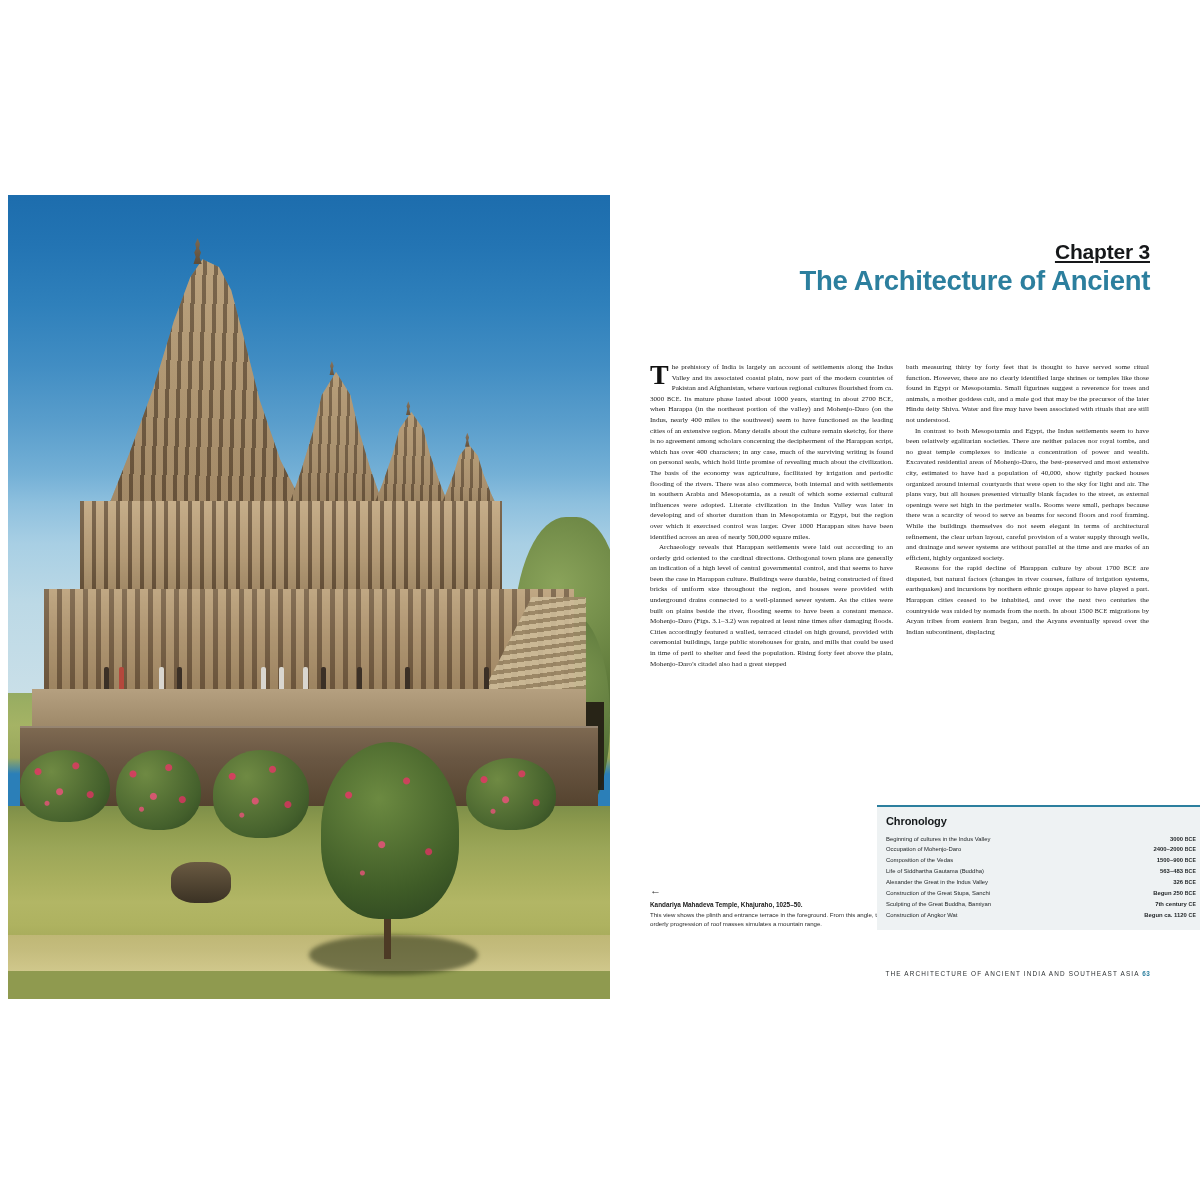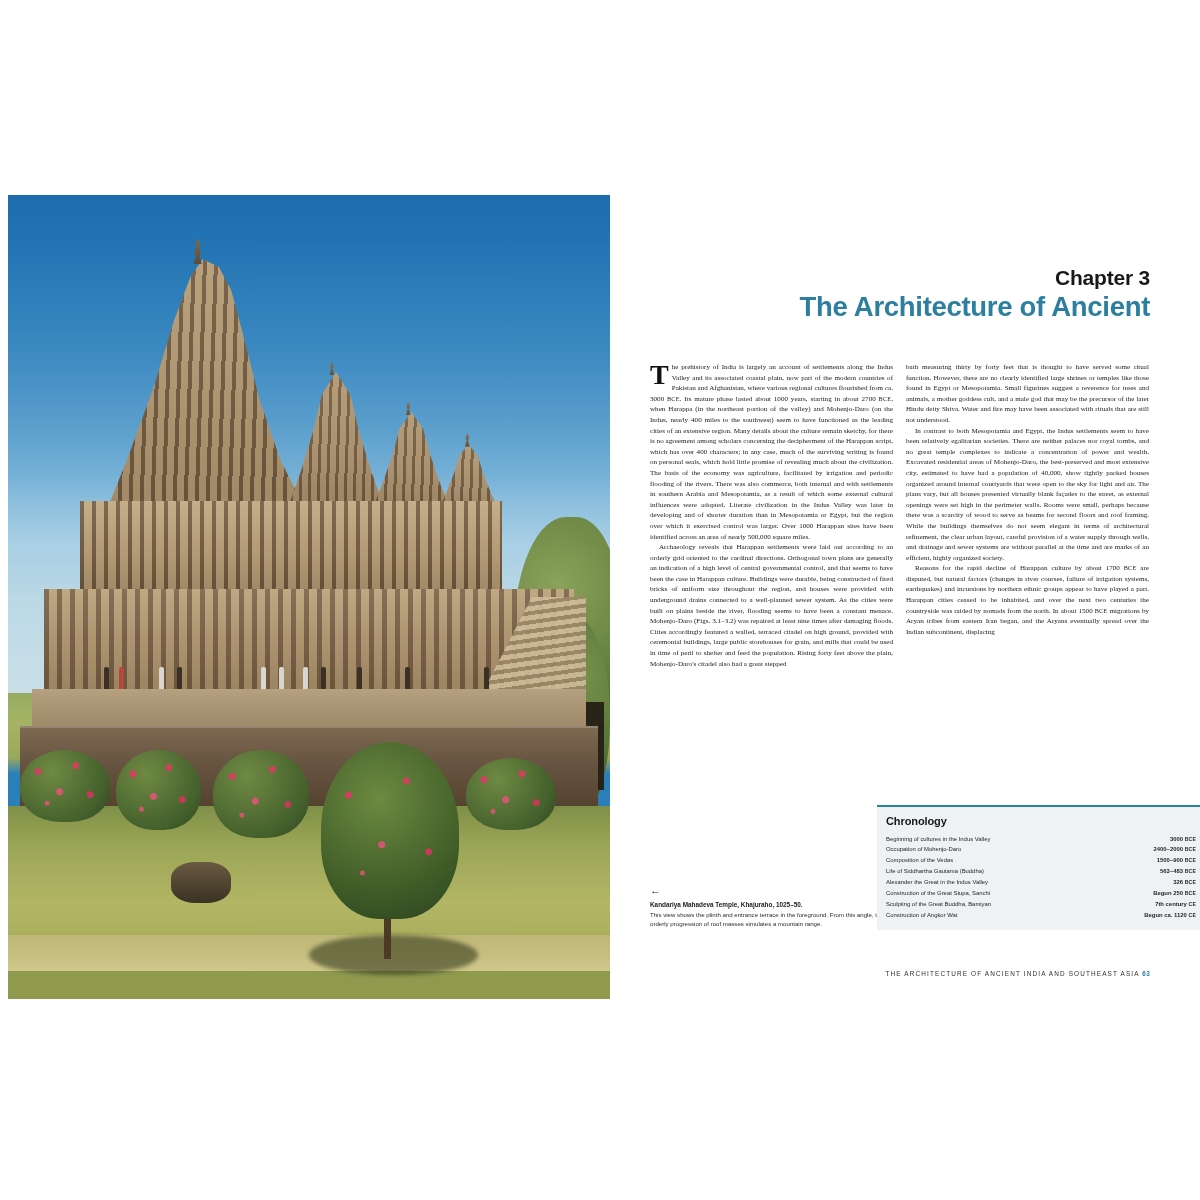--- a/index.html
+++ b/index.html
@@ -249,22 +249,23 @@
     height: 804px;
   }
 
   
   .chapter-label {
     text-align: right;
     font-weight: bold;
     font-size: 21px;
     letter-spacing: -0.2px;
     color: #16181a;
-    margin: 72px 0 2px 0;
+    margin: 46px 0 2px 0;
     line-height: 1.05;
+    text-decoration: underline;
   }
   .chapter-title {
     text-align: right;
     font-weight: bold;
     font-size: 27.5px;
     line-height: 1.13;
     color: #2c7f9e;
     letter-spacing: -0.3px;
     margin: 0 0 4px 0;
   }

